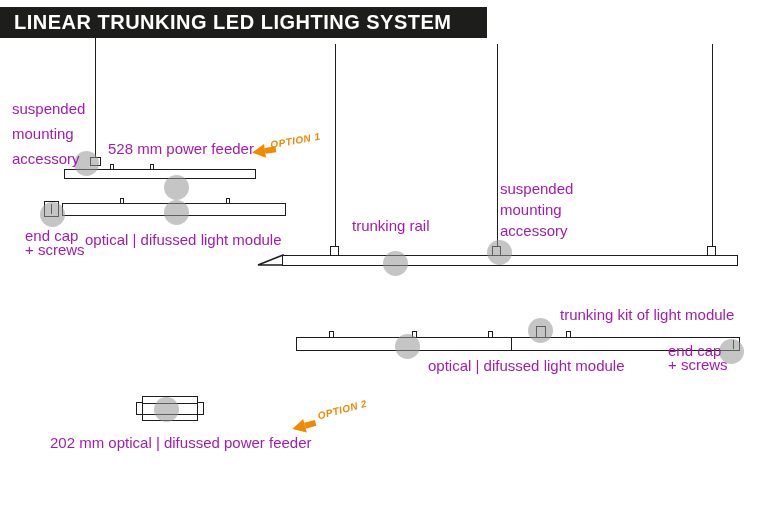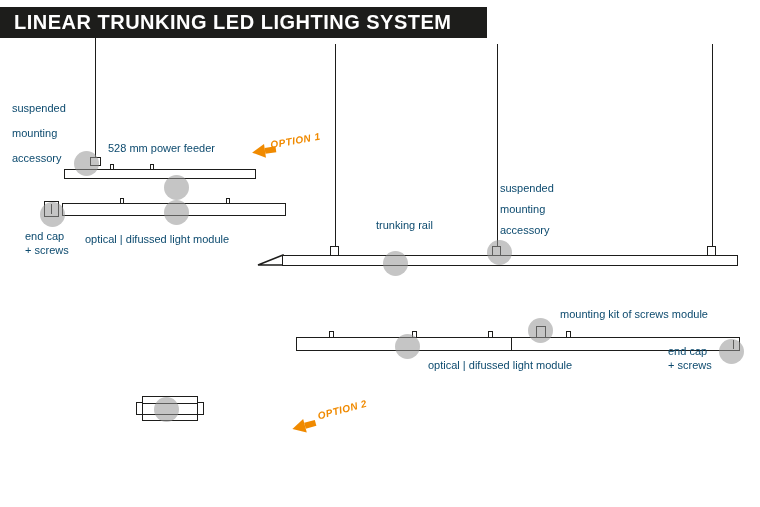--- a/index.html
+++ b/index.html
@@ -3,21 +3,21 @@
 <meta charset="utf-8">
 <style>
   * { margin:0; padding:0; box-sizing:border-box; }
   body { background:#ffffff; font-family:"Liberation Sans", sans-serif; }
   .canvas { position:relative; width:760px; height:494px; background:#ffffff; overflow:hidden; }
 
   .header { position:absolute; left:0; top:7px; width:487px; height:31px; background:#1d1d1b;
             display:flex; align-items:center; padding-left:14px; }
   .header-title { color:#ffffff; font-size:20px; font-weight:bold; letter-spacing:0.5px; }
 
-  .lbl { position:absolute; font-size:11px; color:#0c4a6e; white-space:pre-line; line-height:15px; }
+  .lbl { position:absolute; font-size:15px; color:#a21caf; white-space:pre-line; line-height:15px; }
 
   .wire { position:absolute; width:1px; background:#1d1d1b; }
   .bar  { position:absolute; background:#ffffff; border:1px solid #1d1d1b; }
   .clip { position:absolute; background:#ffffff; border:1px solid #1d1d1b; }
   .hline{ position:absolute; height:1px; background:#1d1d1b; }
   .vline{ position:absolute; width:1px; background:#1d1d1b; }
 
   .dot { position:absolute; width:25px; height:25px; border-radius:50%;
          background:rgba(150,150,150,0.55); }
 
@@ -87,28 +87,29 @@
   <div class="dot" style="left:719px; top:339px"></div>
   <div class="dot" style="left:154px; top:397px"></div>
 
   <div class="lbl" style="left:12px; top:96px; line-height:25px">suspended
 mounting
 accessory</div>
   <div class="lbl" style="left:108px; top:141px">528 mm power feeder</div>
   <div class="lbl" style="left:25px; top:229px; line-height:14px">end cap
 + screws</div>
   <div class="lbl" style="left:85px; top:232px">optical | difussed light module</div>
-  <div class="lbl" style="left:376px; top:218px">trunking rail</div>
+  <div class="lbl" style="left:352px; top:218px">trunking rail</div>
   <div class="lbl" style="left:500px; top:178px; line-height:21px">suspended
 mounting
 accessory</div>
-  <div class="lbl" style="left:560px; top:307px">mounting kit of screws module</div>
+  <div class="lbl" style="left:560px; top:307px">trunking kit of light module</div>
   <div class="lbl" style="left:428px; top:358px">optical | difussed light module</div>
   <div class="lbl" style="left:668px; top:344px; line-height:14px">end cap
 + screws</div>
+  <div class="lbl" style="left:50px; top:435px">202 mm optical | difussed power feeder</div>
 
   <div class="arrow" style="left:252px; top:144px; transform:rotate(-8deg)">
     <div class="head"></div>
     <div class="tail"></div>
   </div>
   <div class="option-tag" style="left:270px; top:135px; transform:rotate(-10deg)">OPTION 1</div>
 
   <div class="arrow" style="left:292px; top:419px; transform:rotate(-15deg)">
     <div class="head"></div>
     <div class="tail"></div>

